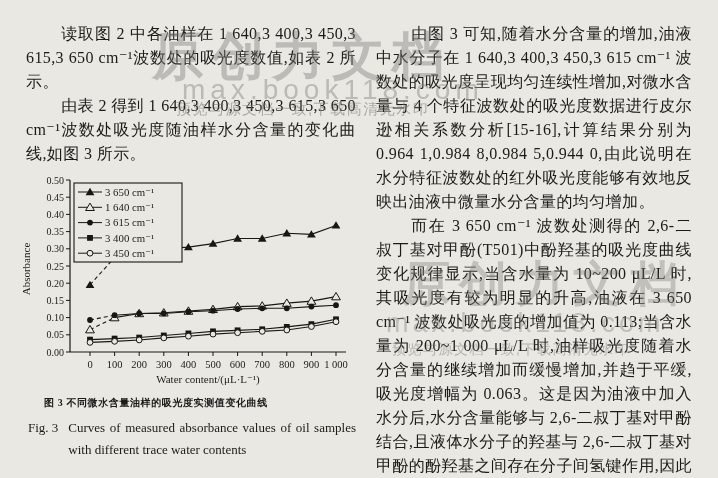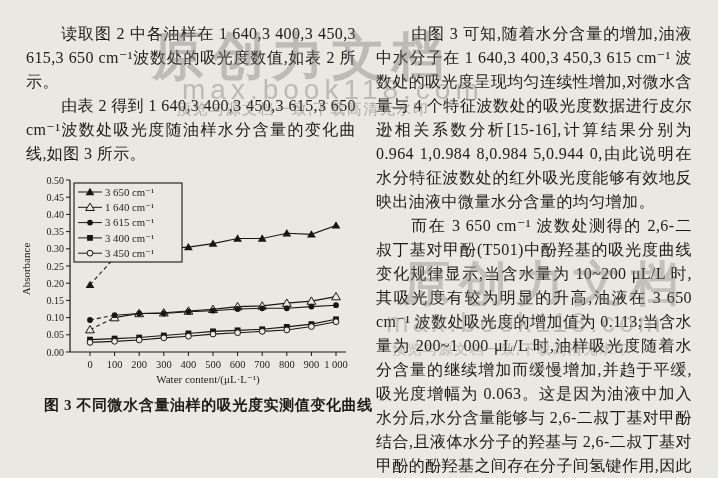--- a/index.html
+++ b/index.html
@@ -11,21 +11,21 @@
   }
   .col{position:absolute;top:22px;}
   .col-left{left:26px;width:330px;}
   .col-right{left:376px;width:316px;}
   .para{
     font-size:16px;line-height:24px;text-align:justify;
     text-indent:2.2em;letter-spacing:0.4px;margin:0;
   }
   .chart-wrap{margin:8px 0 0 -8px;width:336px;}
   .cap-zh{
-    font-size:15px;font-weight:bold;letter-spacing:0.6px;
+    font-size:10px;font-weight:bold;letter-spacing:0.6px;
     margin:4px 0 0 18px;white-space:nowrap;
   }
   .cap-en{
     display:flex;gap:10px;margin:7px 0 0 2px;
     font-size:13px;line-height:22px;
   }
   .cap-en .lbl{white-space:nowrap;}
   .cap-en .txt{flex:1;text-align:justify;}
   .wm{
     position:absolute;z-index:6;pointer-events:none;white-space:nowrap;
@@ -172,20 +172,24 @@
         <line x1="60" y1="63.900000000000006" x2="84" y2="63.900000000000006" stroke="#181714" stroke-width="1"></line>
         <rect x="69.1" y="61.00000000000001" width="5.8" height="5.8" fill="#181714"></rect>
         <text x="87" y="67.7" font-size="10.8" text-anchor="start">3 400 cm⁻¹</text>
         <line x1="60" y1="79.2" x2="84" y2="79.2" stroke="#181714" stroke-width="1"></line>
         <circle cx="72" cy="79.2" r="2.9" fill="#e9e8e3" stroke="#181714" stroke-width="1"></circle>
         <text x="87" y="83" font-size="10.8" text-anchor="start">3 450 cm⁻¹</text>
       </svg>
   </div>
 
   <div class="cap-zh">图 3  不同微水含量油样的吸光度实测值变化曲线</div>
+  <div class="cap-en">
+    <span class="lbl">Fig. 3</span>
+    <span class="txt">Curves of measured absorbance values of oil samples with different trace water contents</span>
+  </div>
 </div>
 
 <div class="col col-right">
   <p class="para">由图 3 可知,随着水分含量的增加,油液中水分子在 1 640,3 400,3 450,3 615 cm⁻¹ 波数处的吸光度呈现均匀连续性增加,对微水含量与 4 个特征波数处的吸光度数据进行皮尔逊相关系数分析[15-16],计算结果分别为 0.964 1,0.984 8,0.984 5,0.944 0,由此说明在水分特征波数处的红外吸光度能够有效地反映出油液中微量水分含量的均匀增加。</p>
   <p class="para">而在 3 650 cm⁻¹ 波数处测得的 2,6-二叔丁基对甲酚(T501)中酚羟基的吸光度曲线变化规律显示,当含水量为 10~200 μL/L 时,其吸光度有较为明显的升高,油液在 3 650 cm⁻¹ 波数处吸光度的增加值为 0.113;当含水量为 200~1 000 μL/L 时,油样吸光度随着水分含量的继续增加而缓慢增加,并趋于平缓,吸光度增幅为 0.063。这是因为油液中加入水分后,水分含量能够与 2,6-二叔丁基对甲酚结合,且液体水分子的羟基与 2,6-二叔丁基对甲酚的酚羟基之间存在分子间氢键作用,因此使得加入水分的油液在</p>
 </div>
 
 <div class="wm wm1-big">原创力文档</div>
 <div class="wm wm1-site">max.book118.com</div>
 <div class="wm wm1-tag">预览与源文档一致,下载高清无水印</div>

